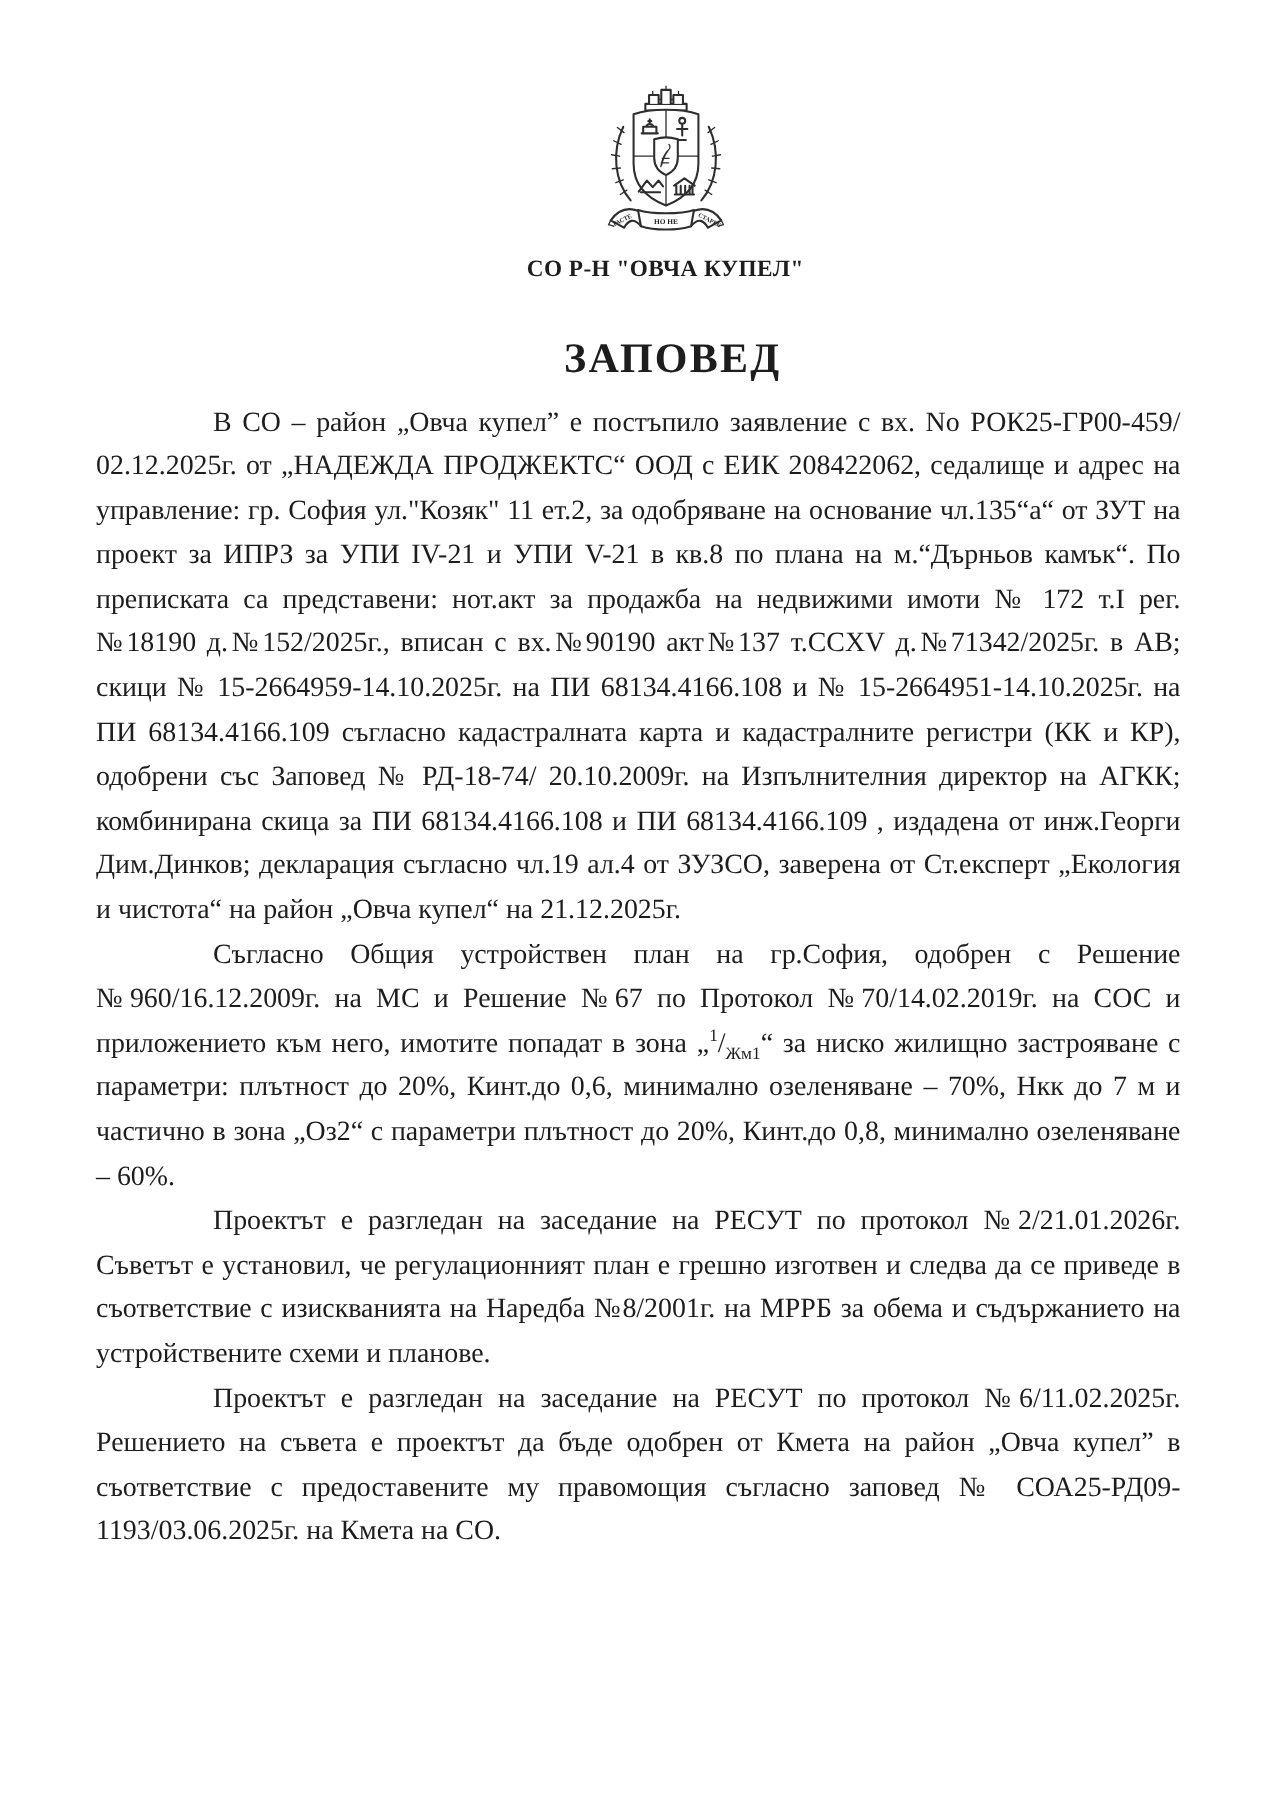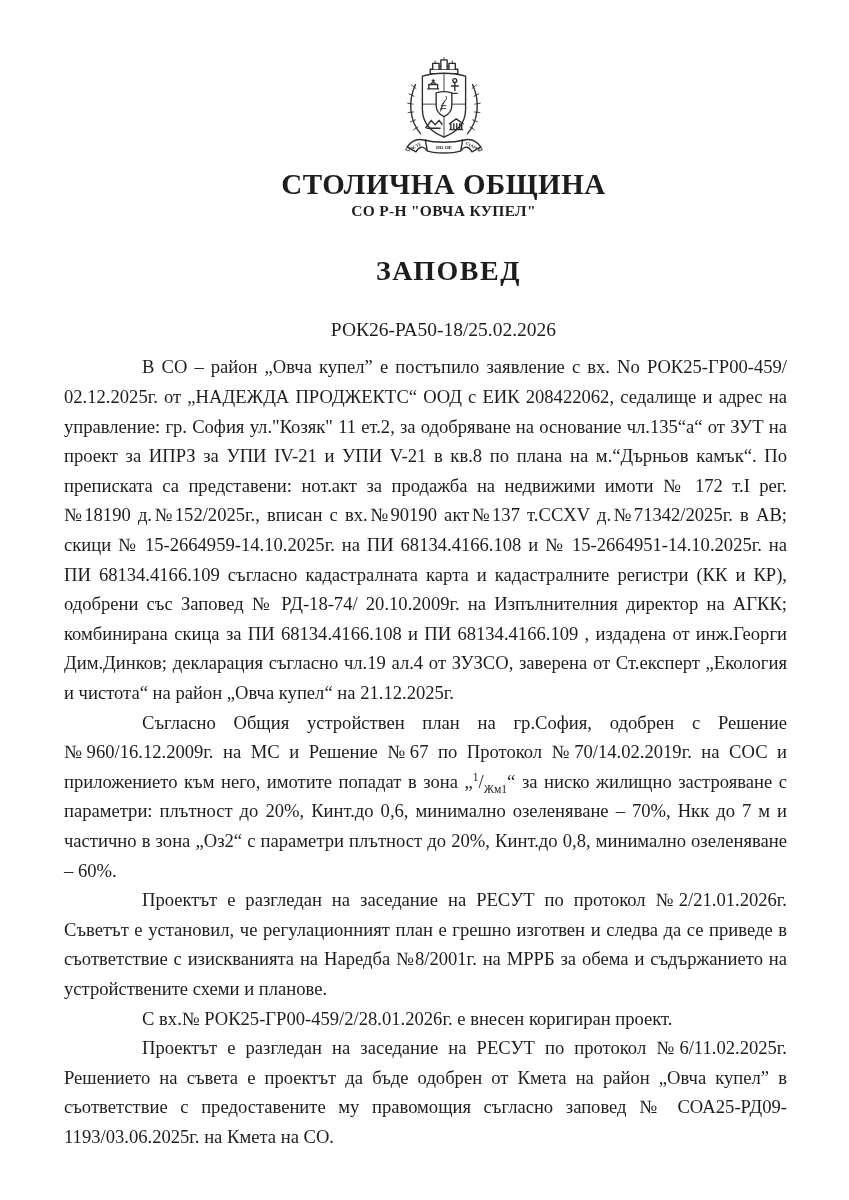--- a/index.html
+++ b/index.html
@@ -132,34 +132,31 @@
         <path class="filled" d="M31,86 C24,83.5 17.5,85.5 12.5,92.5 L21.5,97.5 C24.5,92.5 28,90.5 33,96.5"></path>
         <path class="filled" d="M69,86 C76,83.5 82.5,85.5 87.5,92.5 L78.5,97.5 C75.5,92.5 72,90.5 67,96.5"></path>
         <path class="filled" d="M31,85.5 C40,88.5 60,88.5 69,85.5 L67,96.5 C58,99.5 42,99.5 33,96.5 Z"></path>
         <path class="thin" d="M12.5,92.5 l-1.5,3 3.5,1 M87.5,92.5 l1.5,3 -3.5,1"></path>
       </g>
       <text x="21" y="93.5" font-size="4.2" text-anchor="middle" transform="rotate(-27 21 93.5)">РАСТЕ</text>
       <text x="50" y="94.8" font-size="5" text-anchor="middle">НО НЕ</text>
       <text x="79" y="93.5" font-size="4.2" text-anchor="middle" transform="rotate(27 79 93.5)">СТАРЕЕ</text>
     </svg>
 
-    <div class="municipality">СТОЛИЧНА ОБЩИНА</div>
     <div class="district">СО Р-Н "ОВЧА КУПЕЛ"</div>
   </div>
 
   <div class="doc-title">ЗАПОВЕД</div>
 
-  <div class="doc-ref">РОК26-РА50-18/25.02.2026</div>
 
   <div class="doc-body">
     <p class="para">В СО – район „Овча купел” е постъпило заявление с вх. No РОК25-ГР00-459/ 02.12.2025г. от „НАДЕЖДА ПРОДЖЕКТС“ ООД с ЕИК 208422062, седалище и адрес на управление: гр. София  ул."Козяк" 11 ет.2, за одобряване на основание чл.135“а“ от ЗУТ на проект за ИПРЗ за УПИ IV-21 и УПИ V-21  в кв.8  по плана на м.“Дърньов камък“. По преписката са представени: нот.акт за продажба на недвижими имоти № 172 т.I рег.№18190 д.№152/2025г., вписан с вх.№90190 акт№137 т.CCXV д.№71342/2025г. в АВ;  скици № 15-2664959-14.10.2025г. на ПИ 68134.4166.108 и № 15-2664951-14.10.2025г. на ПИ 68134.4166.109 съгласно кадастралната карта  и кадастралните регистри (КК и КР), одобрени със Заповед № РД-18-74/ 20.10.2009г. на Изпълнителния директор на АГКК; комбинирана скица за ПИ 68134.4166.108 и ПИ 68134.4166.109 , издадена от инж.Георги Дим.Динков; декларация съгласно чл.19 ал.4 от ЗУЗСО, заверена от Ст.експерт „Екология и чистота“ на район „Овча купел“ на 21.12.2025г.</p>
 
     <p class="para"><span>Съгласно Общия устройствен план на гр.София, одобрен с Решение №960/16.12.2009г. на МС и Решение №67 по Протокол №70/14.02.2019г. на СОС и приложението към него, имотите  попадат в зона „</span><span class="zone"><sup>1</sup><span>/</span><sub>Жм1</sub></span><span>“ за ниско жилищно застрояване с параметри:  плътност до 20%, Кинт.до 0,6, минимално озеленяване – 70%, Нкк до 7 м и частично в зона „Оз2“ с параметри плътност до 20%, Кинт.до 0,8, минимално озеленяване – 60%.</span></p>
 
 
     <p class="para">Проектът е разгледан на заседание на РЕСУТ по протокол №2/21.01.2026г. Съветът е установил, че регулационният план е грешно изготвен и следва да се  приведе в съответствие с изискванията на Наредба №8/2001г. на МРРБ за обема и съдържанието на устройствените схеми и планове.</p>
 
-    <p class="para">С вх.№ РОК25-ГР00-459/2/28.01.2026г. е внесен коригиран проект.</p>
 
     <p class="para">Проектът е разгледан на заседание на РЕСУТ по протокол №6/11.02.2025г. Решението на съвета е  проектът  да бъде одобрен от Кмета на район „Овча купел” в съответствие с предоставените му правомощия съгласно заповед № СОА25-РД09-1193/03.06.2025г. на Кмета на СО.</p>
   </div>
 
 </div>
 
 </body></html>

